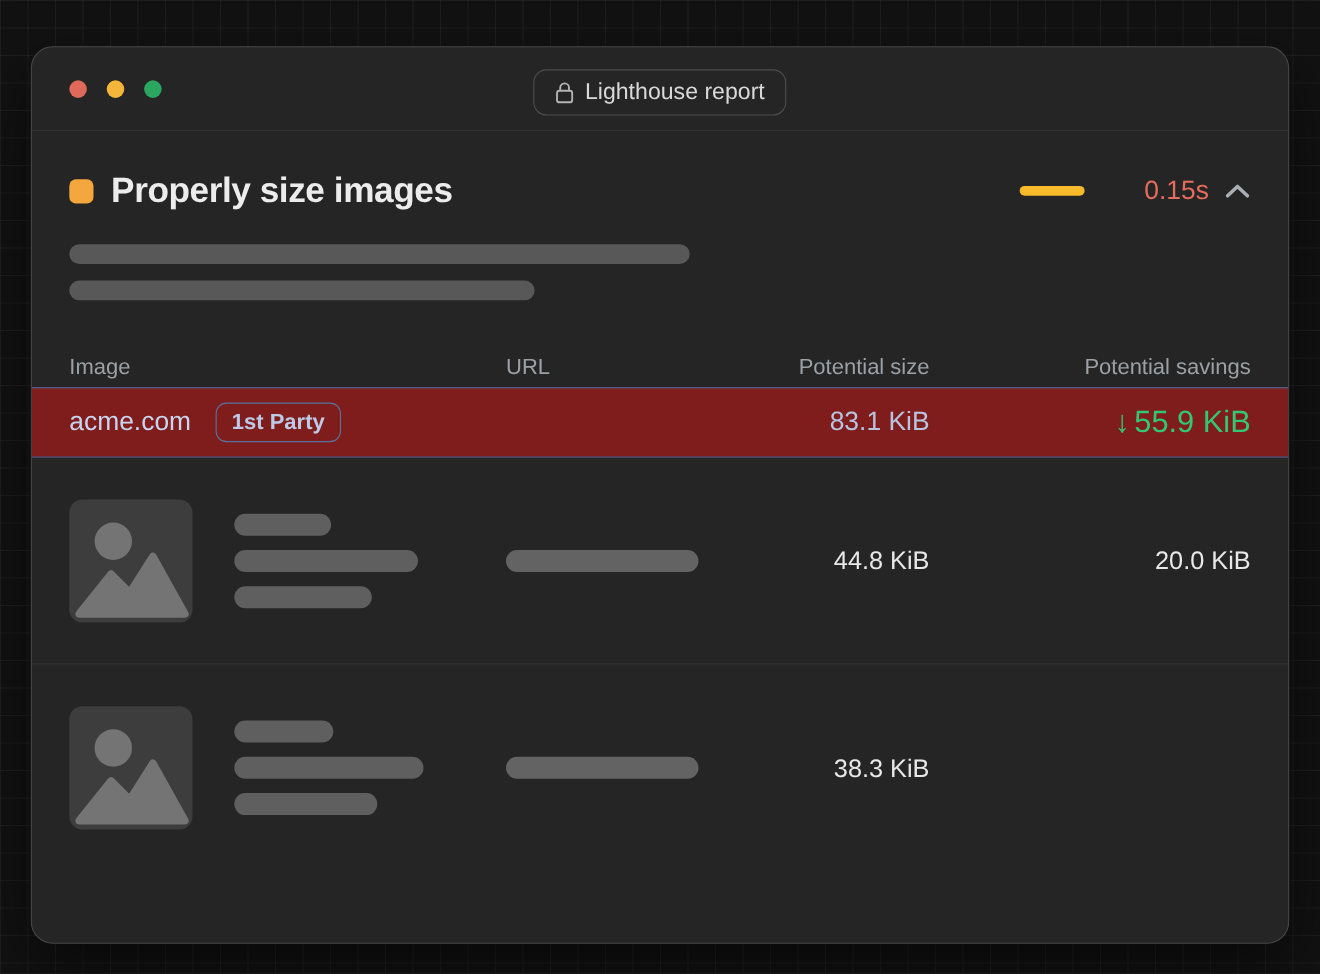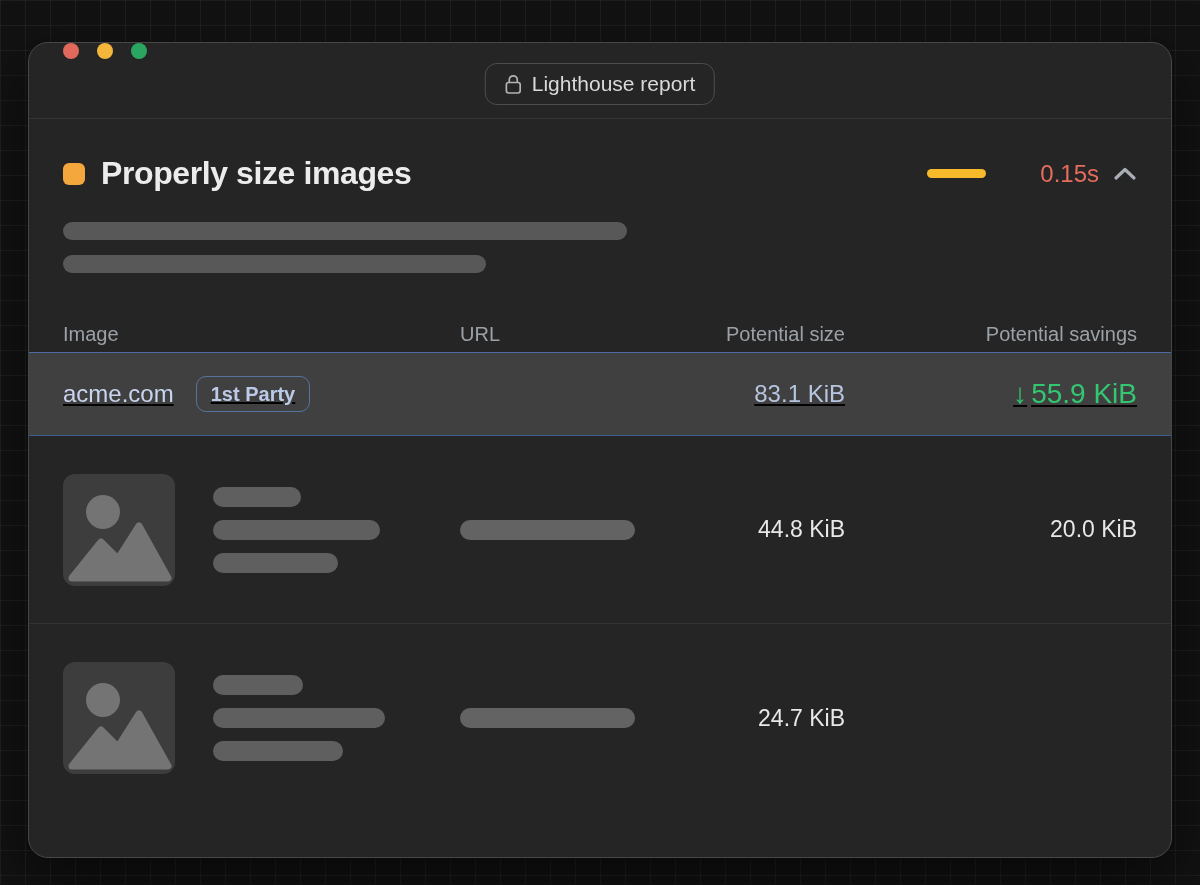--- a/index.html
+++ b/index.html
@@ -17,21 +17,21 @@
     position:absolute; left:28px; top:42px; width:1144px; height:816px;
     background:#252525;
     border:1px solid #474747;
     border-radius:20px;
     overflow:hidden;
     box-shadow:0 24px 60px rgba(0,0,0,0.55);
   }
   
   .titlebar {
     position:relative; height:76px;
-    display:flex; 
+    display:flex; align-items:center;
     padding:0 34px;
     border-bottom:1px solid #343434;
   }
   .traffic { display:flex; gap:18px; }
   .dot { width:16px; height:16px; border-radius:50%; display:inline-block; cursor:default; }
   .dot.red    { background:#e0695c; }
   .dot.yellow { background:#f5b63c; }
   .dot.green  { background:#2aa661; }
   .pill {
     position:absolute; left:50%; top:20px; transform:translateX(-50%);
@@ -73,26 +73,25 @@
     display:grid;
     grid-template-columns:397px 210px 175px 1fr;
     align-items:center;
   }
   .right { text-align:right; }
   .thead {
     margin-top:50px; margin-bottom:6px;
     color:#9ba1a6; font-size:20px;
   }
   .sumrow {
-    height:84px;
-    background:#404040;
+    height:64px;
+    background:#7f1d1d;
     border-top:1.5px solid #4a6aa0;
     border-bottom:1.5px solid #3e5d90;
     cursor:pointer;
-    text-decoration:underline;
   }
   .host-cell { display:flex; align-items:center; gap:22px; }
   .host { font-size:24px; color:#c9d5ef; }
   .badge {
     font-size:20px; font-weight:600; color:#bccae8;
     border:1.5px solid #57749f; border-radius:10px;
     padding:5px 14px; line-height:1.2;
   }
   .sum-size { font-size:24px; color:#b7c5e0; }
   .sum-savings { font-size:28px; color:#34c772; }
@@ -206,16 +205,16 @@
       </div>
       <div class="line-stack">
         <div class="lskel w-b1"></div>
         <div class="lskel w-b2"></div>
         <div class="lskel w-b3"></div>
       </div>
     </div>
     <div>
       <div class="url-skel"></div>
     </div>
-    <div class="right val">24.7 KiB</div>
+    <div class="right val">38.3 KiB</div>
   </div>
 
 </div>
 
 </body></html>

